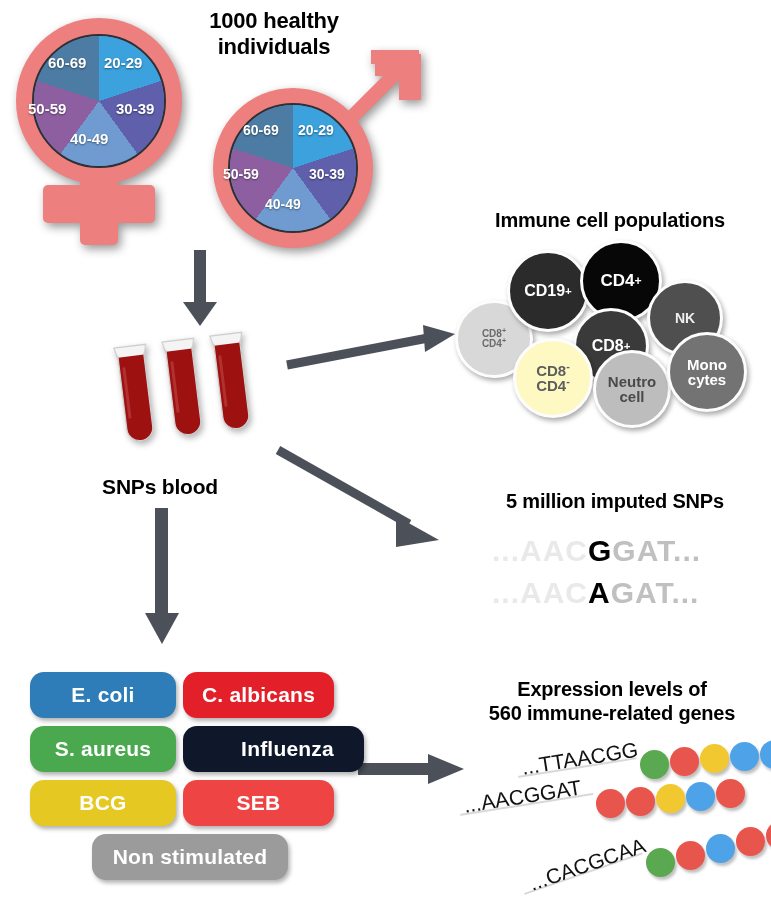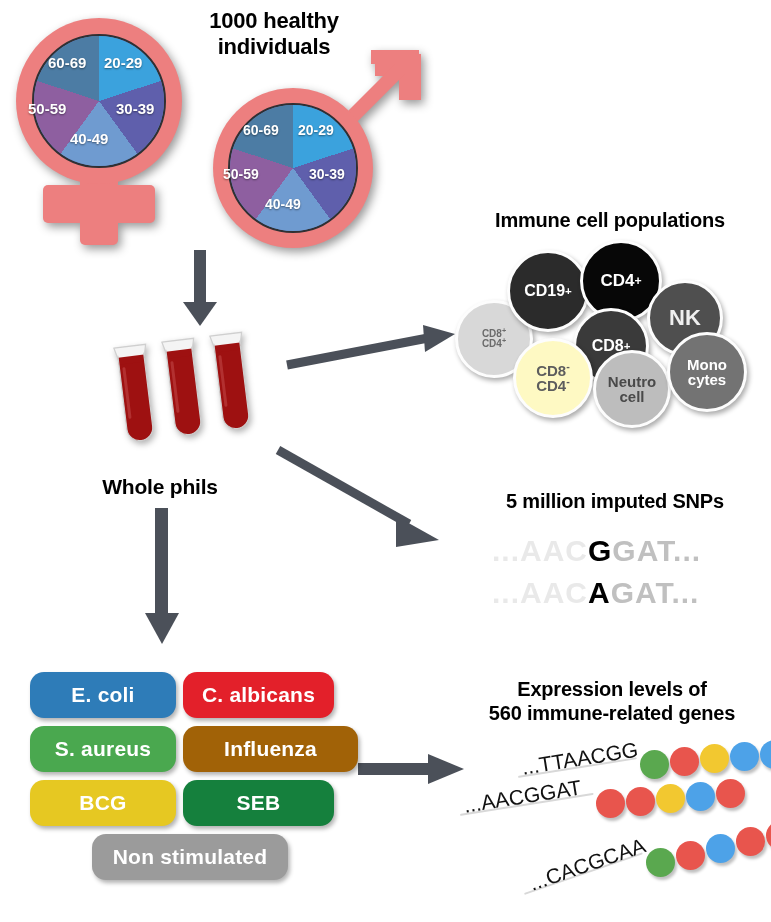--- a/index.html
+++ b/index.html
@@ -150,21 +150,21 @@
       <g transform="rotate(-7 24 6)">
         <path d="M9 12 L9 86 a13 13 0 0 0 26 0 L35 12 Z" fill="#9e1111"></path>
         <path d="M6 4 L38 4 L35 16 L9 16 Z" fill="#f4f4f4" stroke="#cfcfcf" stroke-width="1.2"></path>
         <rect x="9" y="14" width="26" height="7" fill="#9e1111"></rect>
         <path d="M9 12 L9 86 a13 13 0 0 0 26 0 L35 12" fill="none" stroke="#cfcfcf" stroke-width="1.2"></path>
         <rect x="12" y="24" width="3" height="52" fill="#c24b4b" opacity=".55" rx="1.5"></rect>
       </g>
     </svg>
   </div>
 
-  <div class="abs hd" style="left:70px;top:475px;width:180px;font-size:21px;">Whole phils</div>
+  <div class="abs hd" style="left:70px;top:475px;width:180px;font-size:21px;">SNPs blood</div>
 
   <div class="arrow" style="left:285px;top:325px;width:175px;height:50px;">
     <svg width="175" height="50" viewBox="0 0 175 50">
       <path d="M2 40 L143 13" stroke="#4b5059" stroke-width="9" fill="none"></path>
       <path d="M138 0 L170 9 L140 27 Z" fill="#4b5059"></path>
     </svg>
   </div>
 
   <div class="arrow" style="left:276px;top:448px;width:175px;height:105px;">
     <svg width="175" height="105" viewBox="0 0 175 105">
@@ -208,21 +208,21 @@
     <div class="cell" style="left:125px;top:0px;width:82px;height:82px;background:#070707;color:#ffffff;font-size:17px;">
       <span>CD4</span>
         <sup>+</sup>
     </div>
 
     <div class="cell" style="left:118px;top:68px;width:76px;height:76px;background:#3a3a3a;color:#ffffff;font-size:16px;">
       <span>CD8</span>
         <sup>+</sup>
     </div>
 
-    <div class="cell" style="left:192px;top:40px;width:76px;height:76px;background:#4f4f4f;color:#efefef;font-size:22px;">
+    <div class="cell" style="left:192px;top:40px;width:76px;height:76px;background:#4f4f4f;color:#efefef;font-size:14px;">
       <span>NK</span>
     </div>
 
     <div class="cell" style="left:58px;top:98px;width:80px;height:80px;background:#fef9c3;color:#5d5d5d;font-size:15px;flex-direction:column;">
       <div>
         <span>CD8</span><sup>-</sup>
       </div>
       <div>
         <span>CD4</span><sup>-</sup>
       </div>
@@ -246,23 +246,23 @@
   </div>
 
   <div class="snp-row" style="left:492px;top:576px;font-size:30px;letter-spacing:1px;">
     <span class="g0 fadeL">...AAC</span><span class="gk">A</span><span class="g2 fadeM">GAT...</span>
   </div>
 
   <div class="abs" style="left:30px;top:672px;width:320px;height:225px;">
     <div class="pill" style="left:0px;top:0px;width:146px;height:46px;background:#2e7cb8;font-size:21px;">E. coli</div>
     <div class="pill" style="left:0px;top:54px;width:146px;height:46px;background:#4aa84f;font-size:21px;">S. aureus</div>
     <div class="pill" style="left:153px;top:0px;width:151px;height:46px;background:#e3202a;font-size:21px;">C. albicans</div>
-    <div class="pill" style="left:153px;top:54px;width:175px;height:46px;background:#a16207;font-size:21px;">Influenza</div>
+    <div class="pill" style="left:153px;top:54px;width:153px;height:46px;background:#0f172a;font-size:21px;padding-left:28px;">Influenza</div>
     <div class="pill" style="left:0px;top:108px;width:146px;height:46px;background:#e6c822;font-size:21px;">BCG</div>
-    <div class="pill" style="left:153px;top:108px;width:151px;height:46px;background:#15803d;font-size:21px;">SEB</div>
+    <div class="pill" style="left:153px;top:108px;width:151px;height:46px;background:#ef4444;font-size:21px;">SEB</div>
     <div class="pill" style="left:62px;top:162px;width:196px;height:46px;background:#9b9b9b;font-size:21px;">Non stimulated</div>
   </div>
 
   <div class="abs hd" style="left:455px;top:678px;width:314px;font-size:20px;">
     <div>Expression levels of</div>
     <div>560 immune-related genes</div>
   </div>
 
   <div class="abs" style="left:440px;top:740px;width:331px;height:175px;">
 

